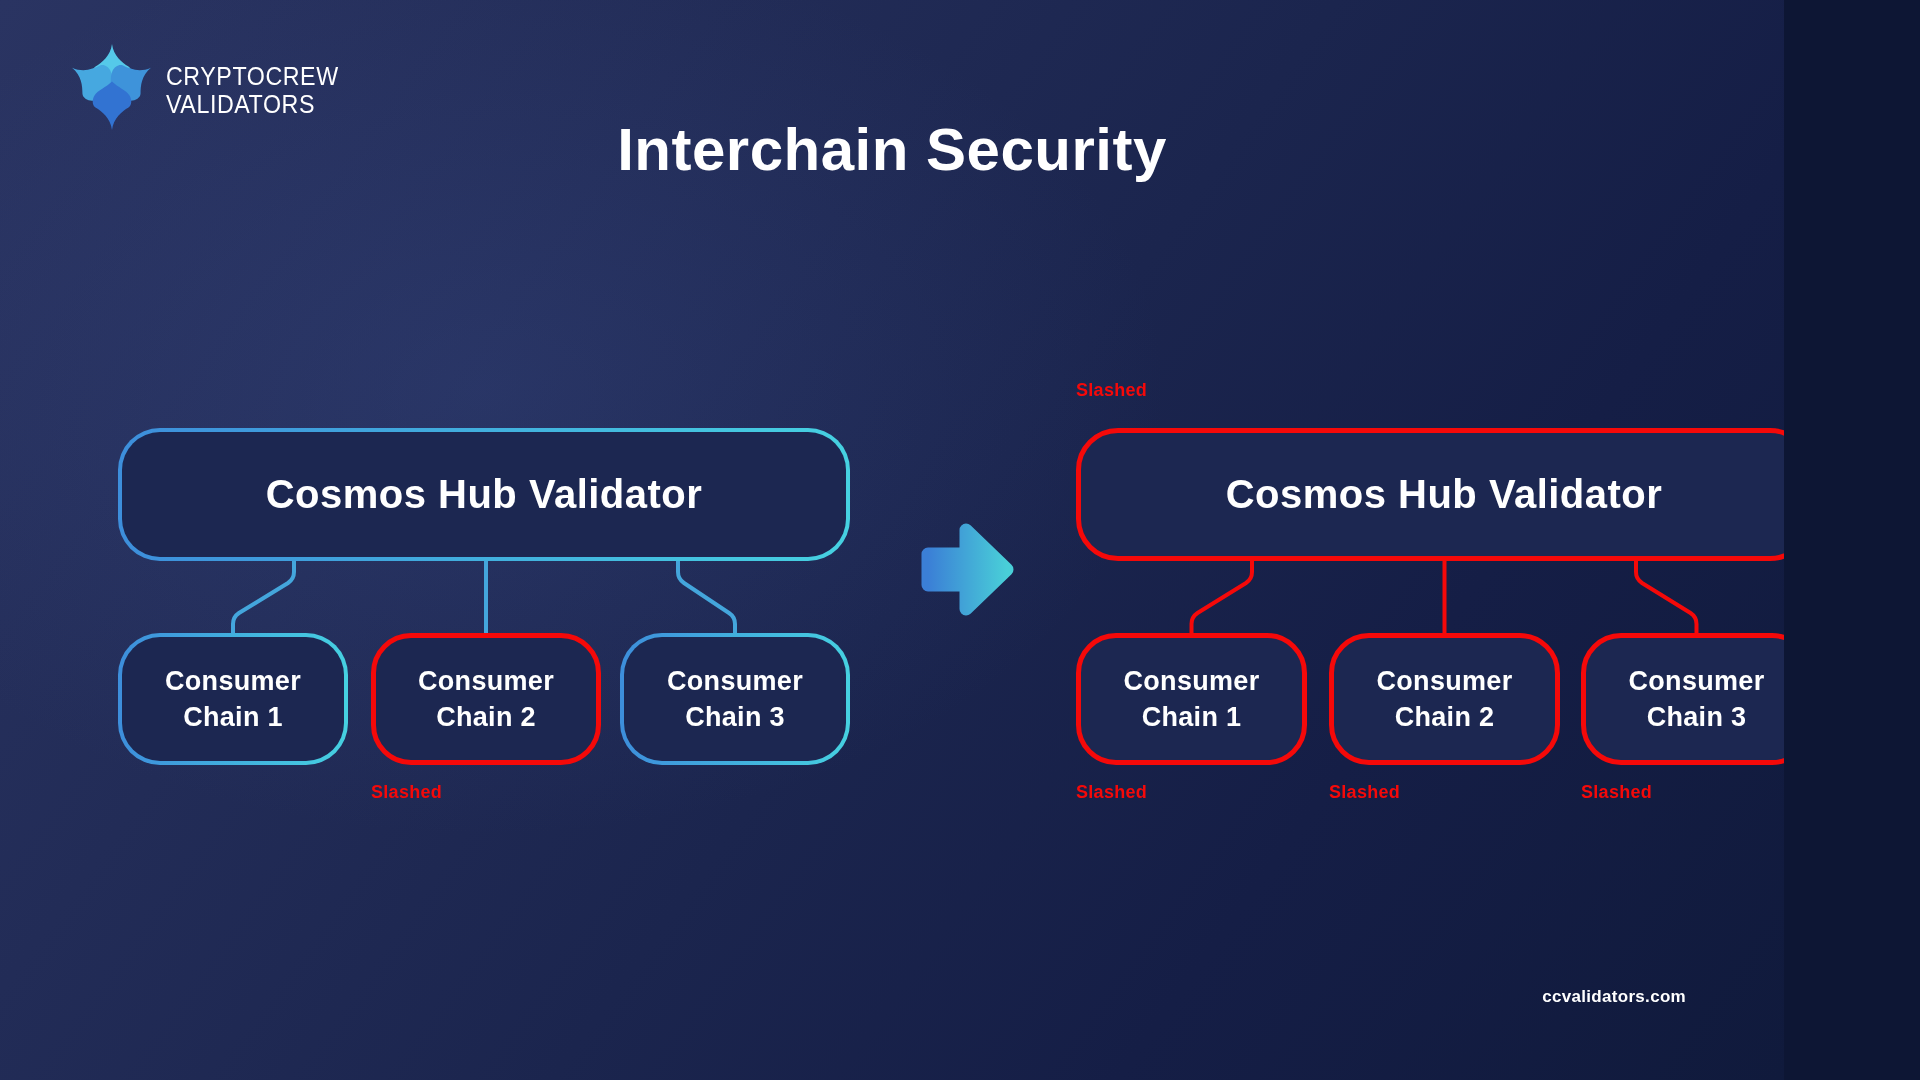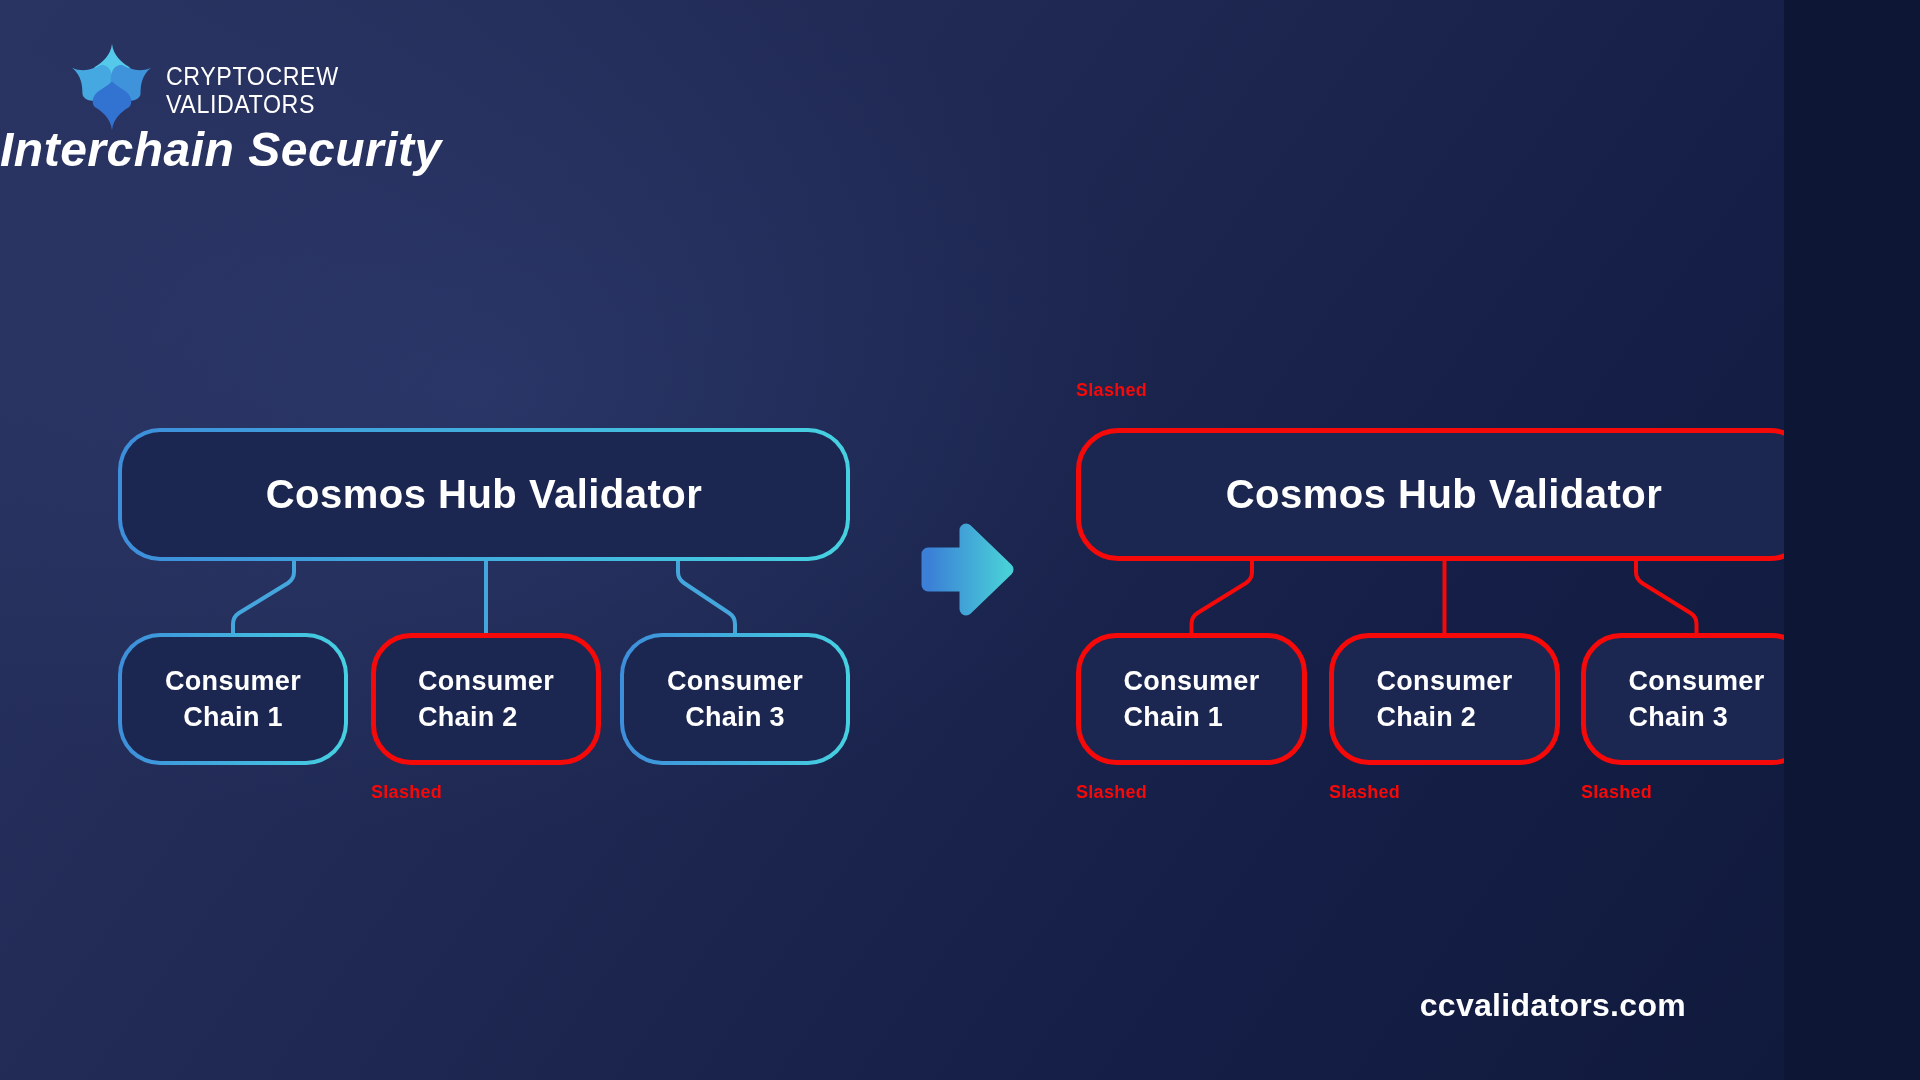--- a/index.html
+++ b/index.html
@@ -9,37 +9,37 @@
     background:
       radial-gradient(ellipse 980px 640px at 27% 36%, rgba(64,84,150,.25), rgba(0,0,0,0) 70%),
       linear-gradient(126deg, var(--background-light-navy,#2a3462) 0%, #222c57 28%, #1b254e 52%, #151e46 74%, var(--background-dark-navy,#101a3c) 100%);
   }
   .abs{position:absolute;}
   
   .logo-mark{left:72px;top:42px;width:82px;height:90px;}
   .logo-text{left:166px;top:62px;font-size:25px;line-height:28px;font-weight:400;
     letter-spacing:.6px;transform:scaleX(.93);transform-origin:left top;white-space:nowrap;}
   
-  .title{left:0;top:100px;width:100%;text-align:left;font-weight:700;
-    font-size:48px;line-height:99px;letter-spacing:.5px;font-style:italic;}
+  .title{left:0;top:100px;width:100%;text-align:center;font-weight:700;
+    font-size:60px;line-height:99px;letter-spacing:.5px;}
   
   .connectors{left:0;top:0;width:1920px;height:1080px;z-index:1;}
   .conn{fill:none;stroke-width:4px;}
   .conn-cyan{stroke:var(--connector-blue,#44a6dc);}
   .conn-red{stroke:var(--slashed-red,#f50909);}
   
   .gbox{z-index:2;border-radius:42px;padding:4px;box-sizing:border-box;
     background:linear-gradient(90deg,var(--accent-blue,#3d8edb),var(--accent-cyan,#46d1e1));}
   .gbox .inner{width:100%;height:100%;border-radius:38px;background:var(--box-fill-navy,#1c2751);
     display:flex;flex-direction:column;align-items:center;justify-content:center;}
   .rbox{z-index:2;border-radius:42px;border:5px solid var(--slashed-red,#f50909);
     box-sizing:border-box;background:var(--box-fill-navy,#1c2751);
     display:flex;flex-direction:column;align-items:center;justify-content:center;}
   .validator-label{font-size:40px;font-weight:700;letter-spacing:.5px;text-align:right;}
-  .chain-label{font-size:27px;line-height:36px;font-weight:700;letter-spacing:.3px;}
+  .chain-label{font-size:27px;line-height:36px;font-weight:700;text-align:center;letter-spacing:.3px;}
   .v-left{left:118px;top:428px;width:732px;height:133px;}
   .v-right{left:1076px;top:428px;width:736px;height:133px;}
   .c-l1{left:118px;top:633px;width:230px;height:132px;}
   .c-l2{left:371px;top:633px;width:230px;height:132px;border-radius:40px;}
   .c-l3{left:620px;top:633px;width:230px;height:132px;}
   .c-r1{left:1076px;top:633px;width:231px;height:132px;border-radius:40px;}
   .c-r2{left:1329px;top:633px;width:231px;height:132px;border-radius:40px;}
   .c-r3{left:1581px;top:633px;width:231px;height:132px;border-radius:40px;}
   
   .slashed{z-index:2;color:var(--slashed-red,#f50909);font-weight:700;font-size:18px;
@@ -48,21 +48,21 @@
   .s-r1{left:1076px;top:782px;width:231px;}
   .s-r2{left:1329px;top:782px;width:231px;}
   .s-r3{left:1581px;top:782px;width:231px;}
   .s-vr{left:1076px;top:380px;width:736px;}
   
   .arrow{left:921px;top:522px;width:93px;height:95px;z-index:2;}
   .petal-top{fill:var(--logo-petal-top,#55c9e9);}
   .petal-left{fill:var(--logo-petal-left,#46a8e0);}
   .petal-right{fill:var(--logo-petal-right,#3e93da);}
   .petal-bottom{fill:var(--logo-petal-bottom,#3273d2);}
-  .footer-url{right:98px;top:987px;font-size:32px;font-weight:700;letter-spacing:.3px;}
+  .footer-url{right:98px;top:987px;font-size:17px;font-weight:700;letter-spacing:.3px;}
 </style>
 </head>
 <body>
 
 <div class="canvas">
 
   <svg class="abs logo-mark" viewBox="0 0 82 90" aria-hidden="true">
     <g>
       <path class="petal-top" transform="translate(40,29)" d="M0,-27 C1.5,-15 10,-8.5 16.5,-4.5 C20,-2.2 20,3.5 17.5,7.5 C14,13 6,15.5 0,21.5 C-6,15.5 -14,13 -17.5,7.5 C-20,3.5 -20,-2.2 -16.5,-4.5 C-10,-8.5 -1.5,-15 0,-27 Z"></path>
       <path class="petal-left" transform="translate(23,40) rotate(-58)" d="M0,-27 C1.5,-15 10,-8.5 16.5,-4.5 C20,-2.2 20,3.5 17.5,7.5 C14,13 6,15.5 0,21.5 C-6,15.5 -14,13 -17.5,7.5 C-20,3.5 -20,-2.2 -16.5,-4.5 C-10,-8.5 -1.5,-15 0,-27 Z"></path>

